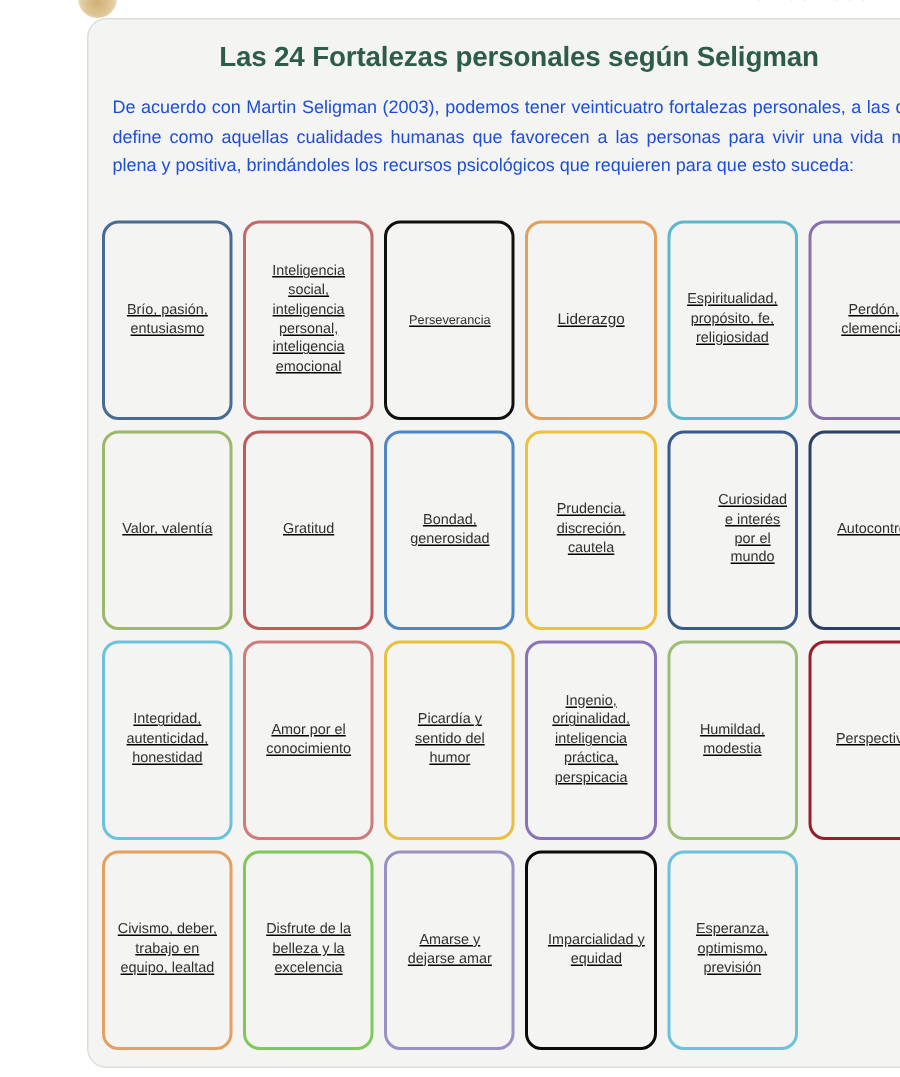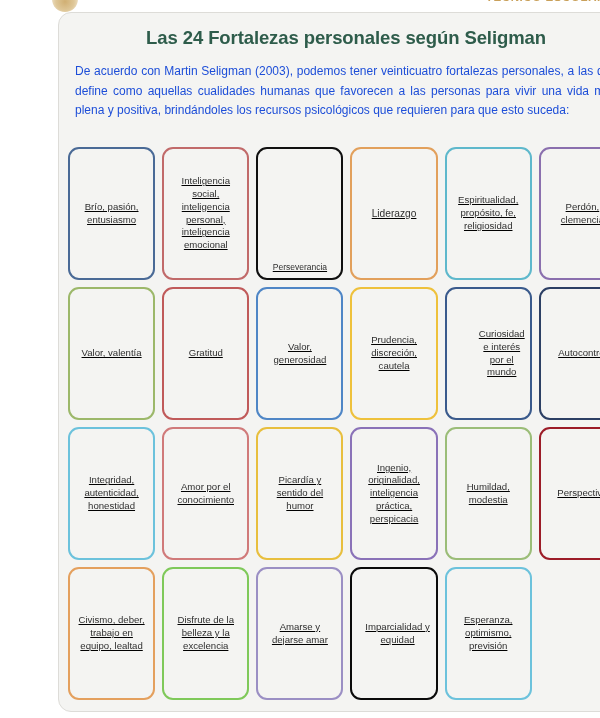--- a/index.html
+++ b/index.html
@@ -132,40 +132,40 @@
 
   <p class="panel-intro">De acuerdo con Martin Seligman (2003), podemos tener veinticuatro fortalezas personales, a las que define como aquellas cualidades humanas que favorecen a las personas para vivir una vida más plena y positiva, brindándoles los recursos psicológicos que requieren para que esto suceda:</p>
 
   <div class="grid" id="strength-grid">
       <div class="card" style="border-color: rgb(74, 106, 150);">
         <span class="card-label">Brío, pasión, entusiasmo</span>
       </div>
       <div class="card" style="border-color: rgb(193, 106, 106);">
         <span class="card-label">Inteligencia social, inteligencia personal, inteligencia emocional</span>
       </div>
-      <div class="card" style="border-color: rgb(16, 16, 16); align-items: flex-end;">
+      <div class="card" style="border-color: rgb(16, 16, 16);">
         <span class="card-label sm">Perseverancia</span>
       </div>
       <div class="card" style="border-color: rgb(226, 160, 92);">
         <span class="card-label lg">Liderazgo</span>
       </div>
       <div class="card" style="border-color: rgb(94, 184, 204);">
         <span class="card-label">Espiritualidad, propósito, fe, religiosidad</span>
       </div>
       <div class="card" style="border-color: rgb(138, 111, 174);">
         <span class="card-label">Perdón, clemencia</span>
       </div>
       <div class="card" style="border-color: rgb(156, 184, 106);">
         <span class="card-label">Valor, valentía</span>
       </div>
       <div class="card" style="border-color: rgb(192, 90, 90);">
         <span class="card-label">Gratitud</span>
       </div>
       <div class="card" style="border-color: rgb(79, 134, 198);">
-        <span class="card-label">Valor, generosidad</span>
+        <span class="card-label">Bondad, generosidad</span>
       </div>
       <div class="card" style="border-color: rgb(238, 193, 60);">
         <span class="card-label">Prudencia, discreción, cautela</span>
       </div>
       <div class="card" style="border-color: rgb(58, 90, 140); padding-left: 32px;">
         <span class="card-label">Curiosidad e interés por el mundo</span>
       </div>
       <div class="card" style="border-color: rgb(44, 63, 100);">
         <span class="card-label">Autocontrol</span>
       </div>

